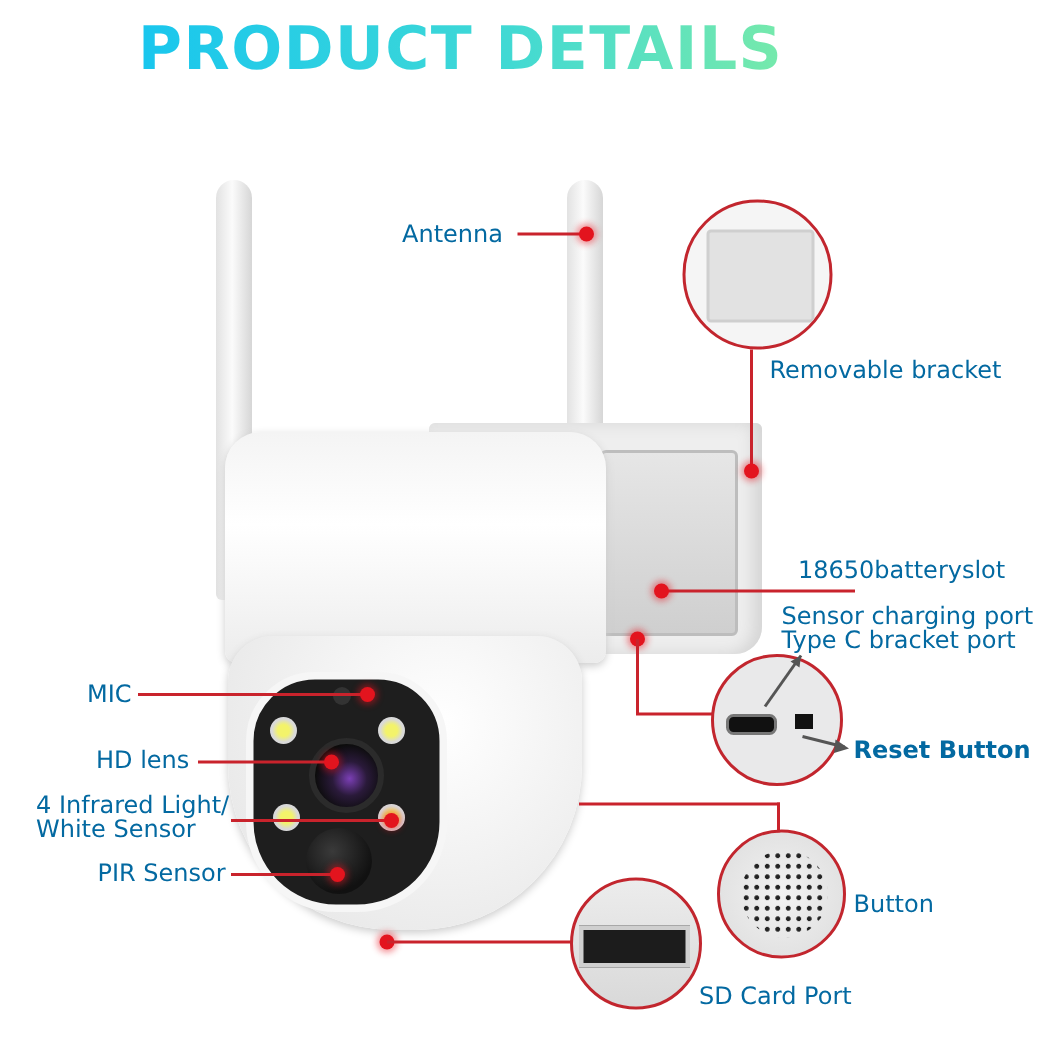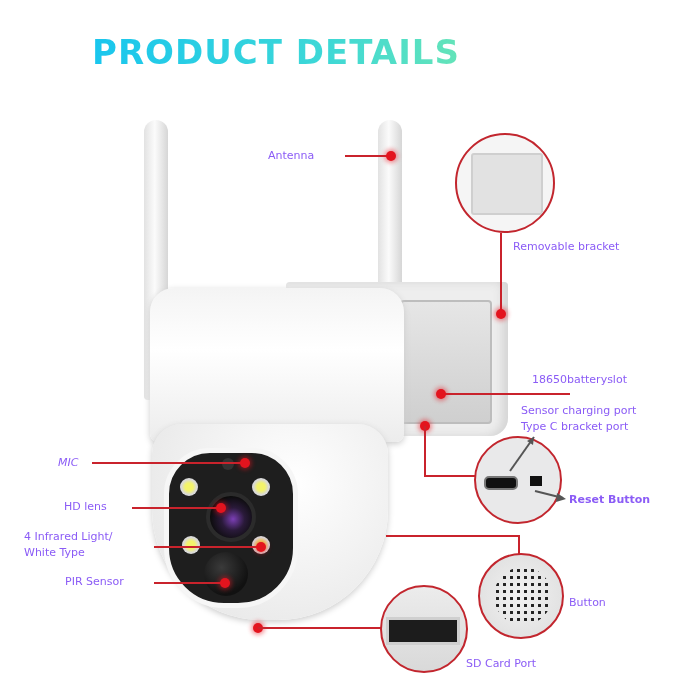--- a/index.html
+++ b/index.html
@@ -1,23 +1,23 @@
 <!DOCTYPE html>
 <html><head>
 <meta charset="utf-8">
 <style>
   html, body { margin:0; padding:0; background:#ffffff; }
   body { width:700px; height:700px; position:relative; overflow:hidden; font-family:"DejaVu Sans", sans-serif; }
   .title {
-    position:absolute; left:92px; top:32px; width:520px; height:60px;
-    font-family:"DejaVu Sans", sans-serif; font-weight:bold; font-size:34px; letter-spacing:1px;
+    position:absolute; left:92px; top:10px; width:520px; height:60px;
+    font-family:"DejaVu Sans", sans-serif; font-weight:bold; font-size:40px; letter-spacing:1px;
     background:linear-gradient(90deg,#19c6ee 0%,#3ed8d6 45%,#72e8ae 80%,#8df39c 100%);
     -webkit-background-clip:text; background-clip:text; color:transparent; white-space:nowrap;
   }
-  .lbl { position:absolute; font-size:11px; color:#8b5cf6; white-space:nowrap; line-height:16px; }
+  .lbl { position:absolute; font-size:16px; color:#0369a1; white-space:nowrap; line-height:16px; }
   .line { position:absolute; background:#c9232c; }
   .dot { position:absolute; width:10px; height:10px; border-radius:50%; background:#e3141e; box-shadow:0 0 4px 2px rgba(230,20,30,0.45); }
   .circle { position:absolute; border-radius:50%; border:2px solid #c2262e; background:#e9e9ea; overflow:hidden; box-sizing:border-box; }
   .antenna { position:absolute; width:24px; border-radius:12px 12px 4px 4px; background:linear-gradient(90deg,#e2e2e2,#fbfbfb 45%,#d6d6d6); }
 </style>
 </head>
 <body>
 
 <div class="title">PRODUCT DETAILS</div>
 
@@ -63,30 +63,30 @@
   <div style="position:absolute;left:54px;top:38px;width:12px;height:10px;background:#111;"></div>
 </div>
 <svg style="position:absolute;left:0;top:0;" width="700" height="700">
   <line x1="510" y1="471" x2="534" y2="437" stroke="#555" stroke-width="2"></line>
   <polygon points="534,437 527,441 533,445" fill="#555"></polygon>
   <line x1="535" y1="491" x2="563" y2="498" stroke="#555" stroke-width="2"></line>
   <polygon points="566,499 557,493 556,502" fill="#555"></polygon>
 </svg>
 <div class="lbl" style="left:569px;top:492px;font-weight:bold;">Reset Button</div>
 
-<div class="lbl" style="left:58px;top:455px;font-style:italic;">MIC</div>
+<div class="lbl" style="left:58px;top:455px;">MIC</div>
 <div class="line" style="left:92px;top:462px;width:152px;height:2px;"></div>
 <div class="dot" style="left:240px;top:458px;"></div>
 
 <div class="lbl" style="left:64px;top:499px;">HD lens</div>
 <div class="line" style="left:132px;top:507px;width:88px;height:2px;"></div>
 <div class="dot" style="left:216px;top:503px;"></div>
 
 <div class="lbl" style="left:24px;top:529px;">4 Infrared Light/</div>
-<div class="lbl" style="left:24px;top:545px;">White Type</div>
+<div class="lbl" style="left:24px;top:545px;">White Sensor</div>
 <div class="line" style="left:154px;top:546px;width:106px;height:2px;"></div>
 <div class="dot" style="left:256px;top:542px;"></div>
 
 <div class="lbl" style="left:65px;top:574px;">PIR Sensor</div>
 <div class="line" style="left:154px;top:582px;width:70px;height:2px;"></div>
 <div class="dot" style="left:220px;top:578px;"></div>
 
 <div class="line" style="left:386px;top:535px;width:134px;height:2px;"></div>
 <div class="line" style="left:518px;top:535px;width:2px;height:20px;"></div>
 <div class="circle" style="left:478px;top:553px;width:86px;height:86px;background:radial-gradient(circle,#f2f2f2,#dcdcdc);">

